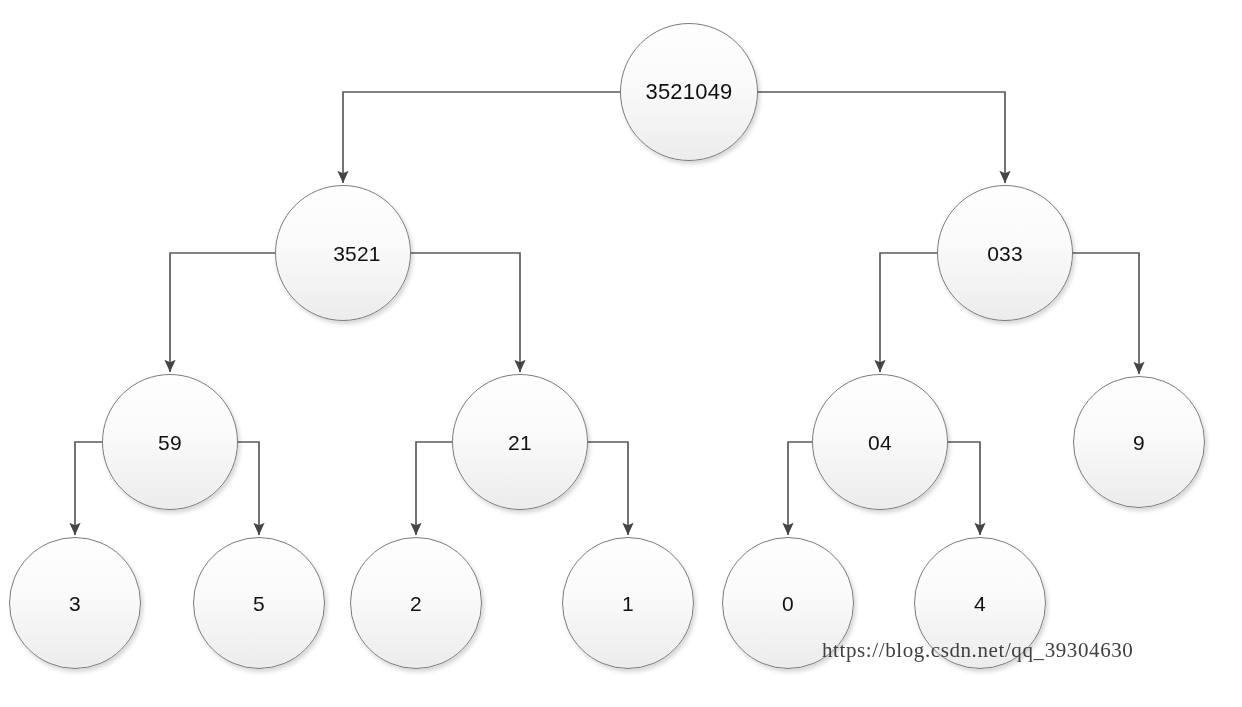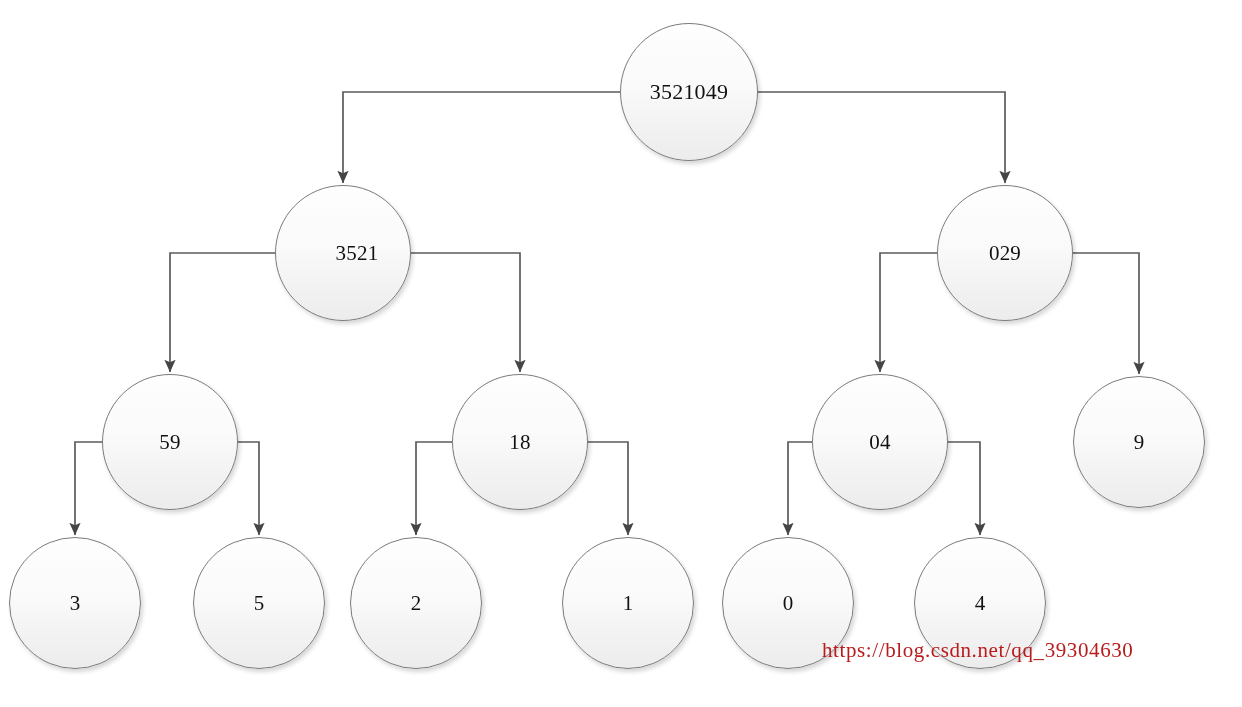--- a/index.html
+++ b/index.html
@@ -31,29 +31,29 @@
     background: linear-gradient(to bottom, #fefefe 0%, #fafafa 45%, #f1f1f1 80%, #ececec 100%);
     box-shadow: 2px 3px 4px rgba(0,0,0,0.16);
     display: flex;
     align-items: center;
     justify-content: center;
     z-index: 2;
   }
   .node-label {
     color: #111111;
     font-size: 20px;
-    font-family: Liberation Serif, serif;
+    font-family: Liberation Sans, sans-serif;
     line-height: 1;
     letter-spacing: 0.2px;
     user-select: none;
     white-space: nowrap;
   }
   .watermark {
     position: absolute;
-    color: #b91c1c;
+    color: #404040;
     font-family: "Liberation Serif", serif;
     font-size: 21px;
     letter-spacing: 0.6px;
     white-space: nowrap;
     user-select: none;
     z-index: 3;
   }
 </style>
 </head>
 <body>
@@ -83,27 +83,27 @@
   </svg>
 
   <div id="node-group">
       <div class="node" style="left: 620px; top: 23px; width: 138px; height: 138px;">
         <span class="node-label" style="font-size: 22px;">3521049</span>
       </div>
       <div class="node" style="left: 275px; top: 185px; width: 136px; height: 136px;">
         <span class="node-label" style="font-size: 21px; margin-left: 28px;">3521</span>
       </div>
       <div class="node" style="left: 937px; top: 185px; width: 136px; height: 136px;">
-        <span class="node-label" style="font-size: 21px;">029</span>
+        <span class="node-label" style="font-size: 21px;">033</span>
       </div>
       <div class="node" style="left: 102px; top: 374px; width: 136px; height: 136px;">
         <span class="node-label" style="font-size: 21px;">59</span>
       </div>
       <div class="node" style="left: 452px; top: 374px; width: 136px; height: 136px;">
-        <span class="node-label" style="font-size: 21px;">18</span>
+        <span class="node-label" style="font-size: 21px;">21</span>
       </div>
       <div class="node" style="left: 812px; top: 374px; width: 136px; height: 136px;">
         <span class="node-label" style="font-size: 21px;">04</span>
       </div>
       <div class="node" style="left: 1073px; top: 376px; width: 132px; height: 132px;">
         <span class="node-label" style="font-size: 21px;">9</span>
       </div>
       <div class="node" style="left: 9px; top: 537px; width: 132px; height: 132px;">
         <span class="node-label" style="font-size: 21px;">3</span>
       </div>

